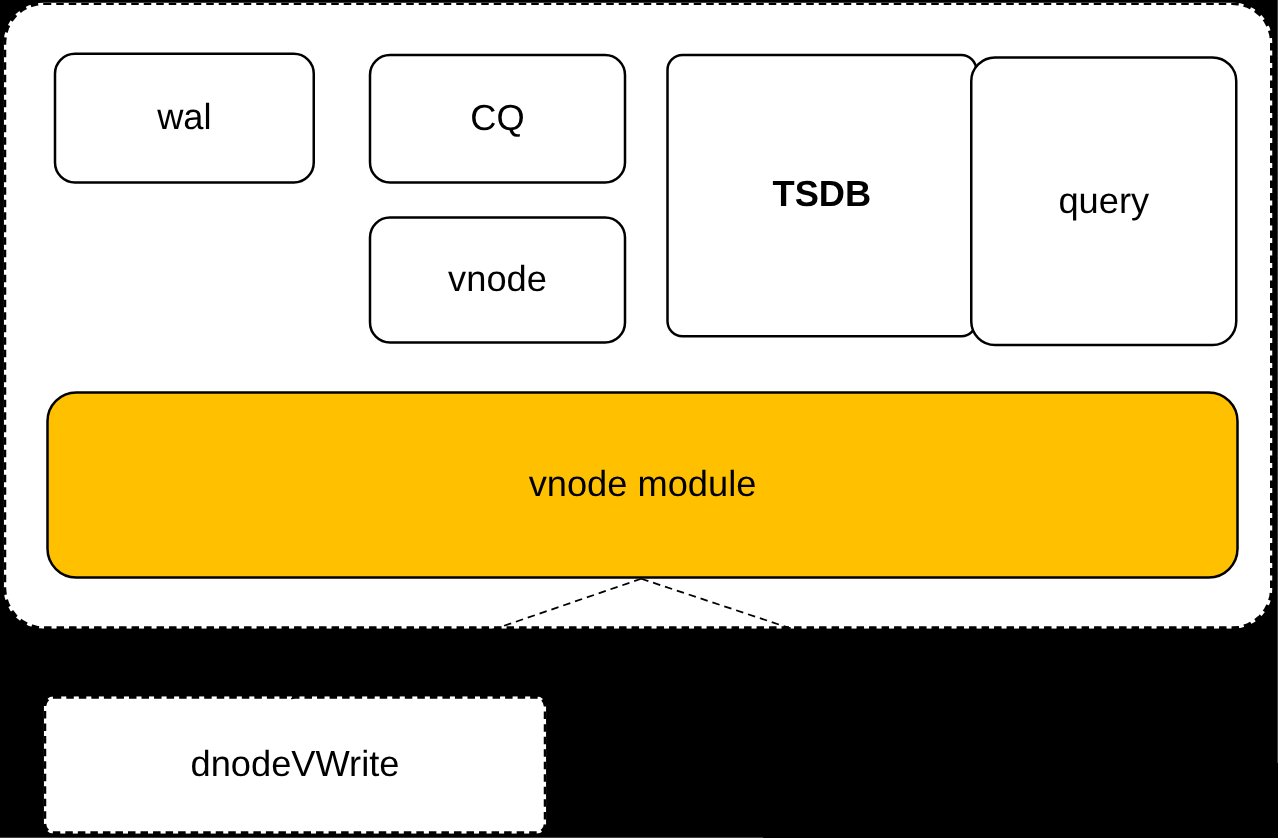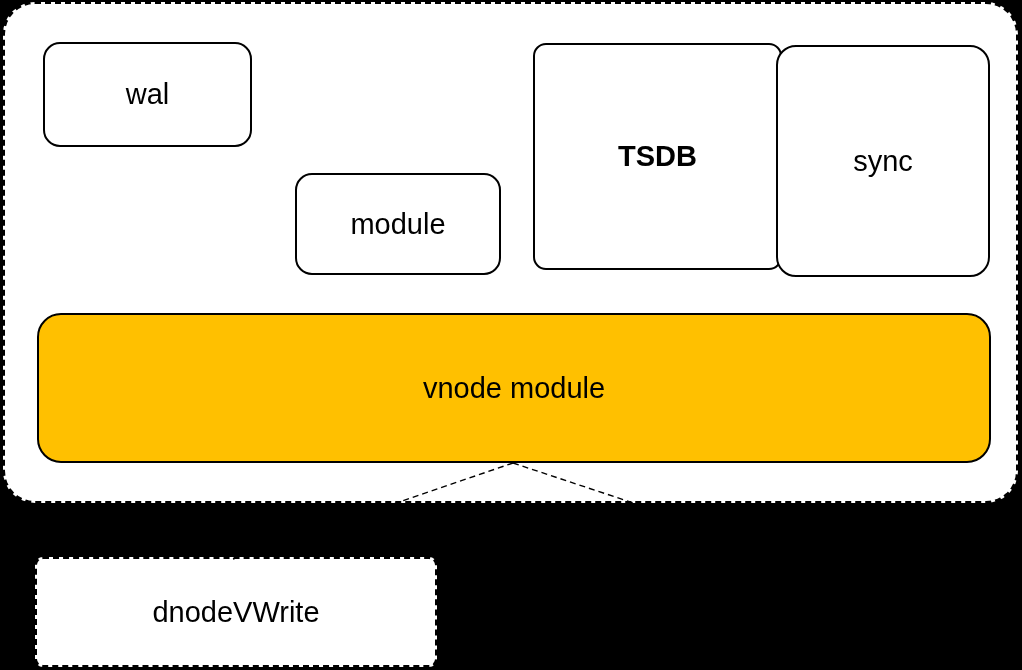--- a/index.html
+++ b/index.html
@@ -96,32 +96,35 @@
 <body style="background-color: rgb(0, 0, 0);">
 
 <div class="stage">
 
   <div class="vnode-container">
 
     <div class="mbox box-wal">
       <span class="mlabel">wal</span>
     </div>
 
+    <div class="mbox box-cq">
+      <span class="mlabel">CQ</span>
+    </div>
 
 
     <div class="mbox box-events">
-      <span class="mlabel">module</span>
+      <span class="mlabel">vnode</span>
     </div>
 
     <div class="mbox box-tsdb">
       <span class="mlabel">TSDB</span>
     </div>
 
     <div class="mbox box-query">
-      <span class="mlabel">sync</span>
+      <span class="mlabel">query</span>
     </div>
 
     <div class="vnode-module" style="background-color: rgb(255, 192, 0);">
       <span class="mlabel">vnode module</span>
     </div>
 
   </div>
 
   <svg class="connector-svg" viewBox="0 0 1022 670" xmlns="http://www.w3.org/2000/svg">
     <line x1="513" y1="463" x2="230" y2="560" stroke="#000000" stroke-width="1.4" stroke-dasharray="6 4"></line>

